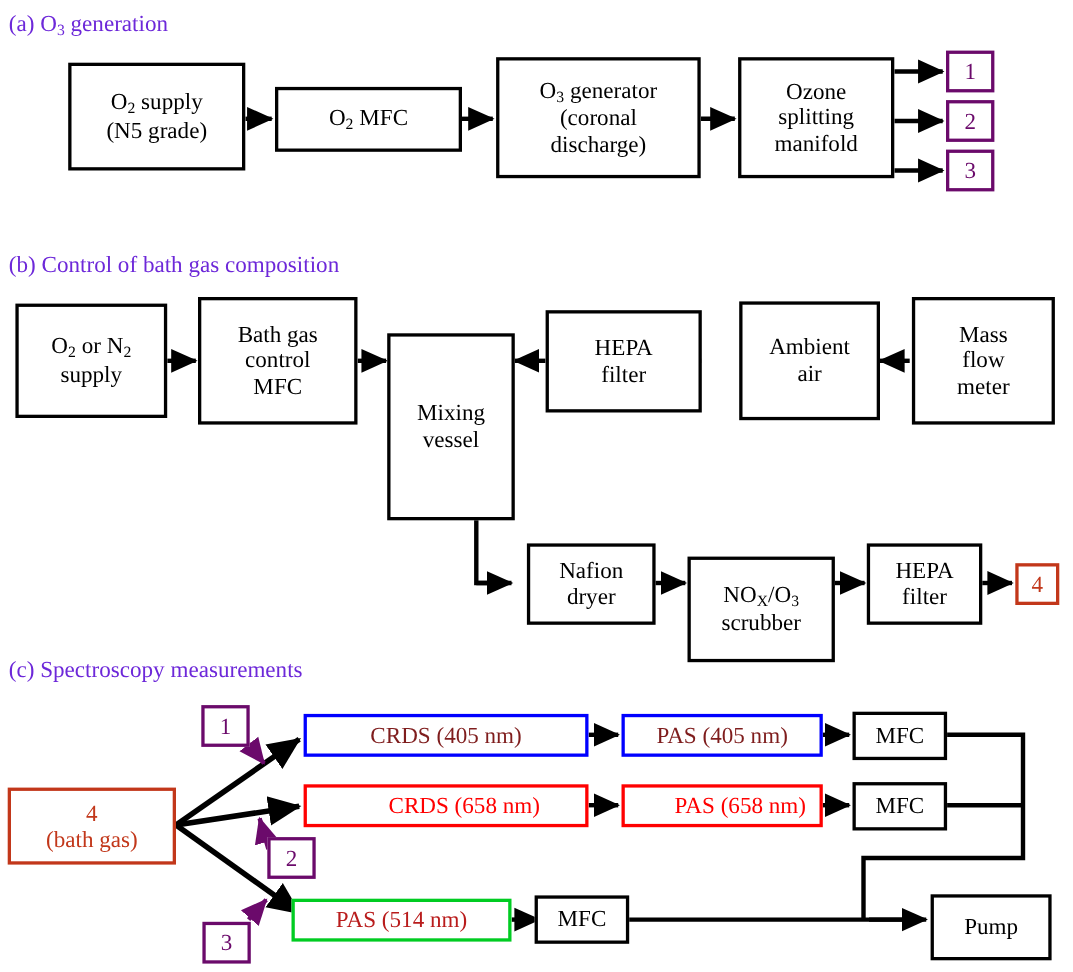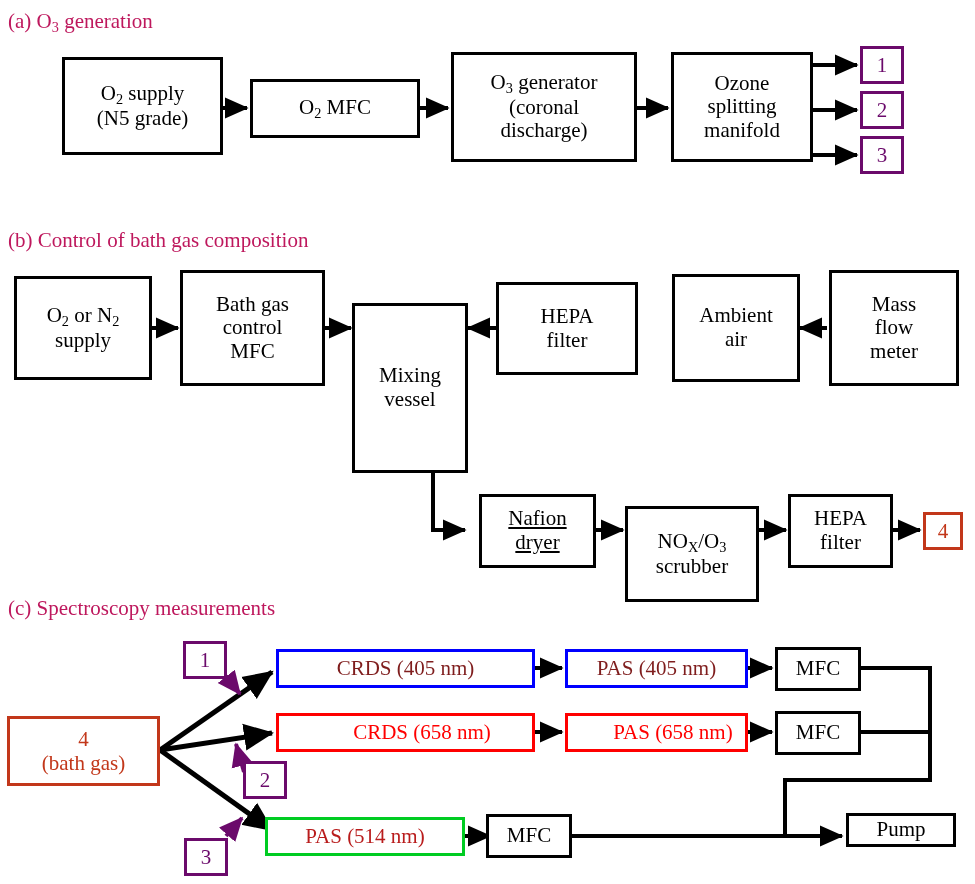--- a/index.html
+++ b/index.html
@@ -12,21 +12,21 @@
     overflow: hidden;
     color: #000;
   }
   #stage { position:absolute; left:0; top:0; width:975px; height:884px; }
 
   .panel-title {
     position: absolute;
     font-size: 21px;
     line-height: 1;
     white-space: nowrap;
-    color:#be185d;
+    color:#6d28d9;
   }
 
   .box {
     position: absolute;
     border: 3px solid #000;
     background: #fff;
     display: flex;
     align-items: center;
     justify-content: center;
     text-align: center;
@@ -207,21 +207,21 @@
       Ambient<br>air
     </span>
   </div>
 
   <div class="box" style="left:829px; top:270px; width:130px; height:116px;">
     <span class="lbl">
       Mass<br>flow<br>meter
     </span>
   </div>
 
-  <div class="box" style="left:479px; top:494px; width:117px; height:74px;text-decoration:underline;">
+  <div class="box" style="left:479px; top:494px; width:117px; height:74px;">
     <span class="lbl">
       Nafion<br>dryer
     </span>
   </div>
 
   <div class="box" style="left:625px; top:494px; width:134px; height:96px;margin-top:12px;">
     <span class="lbl">
       NO<sub>X</sub>/O<sub>3</sub><br>scrubber
     </span>
   </div>
@@ -274,17 +274,17 @@
     <span class="lbl">MFC</span>
   </div>
 
   <div class="box green" style="left:265px; top:817px; width:200px; height:39px;">
     <span class="lbl">PAS (514 nm)</span>
   </div>
   <div class="box" style="left:486px; top:814px; width:86px; height:44px;">
     <span class="lbl">MFC</span>
   </div>
 
-  <div class="box" style="left:846px; top:813px; width:110px; height:34px;">
+  <div class="box" style="left:846px; top:813px; width:110px; height:60px;">
     <span class="lbl">Pump</span>
   </div>
 
 </div>
 
 </body></html>

